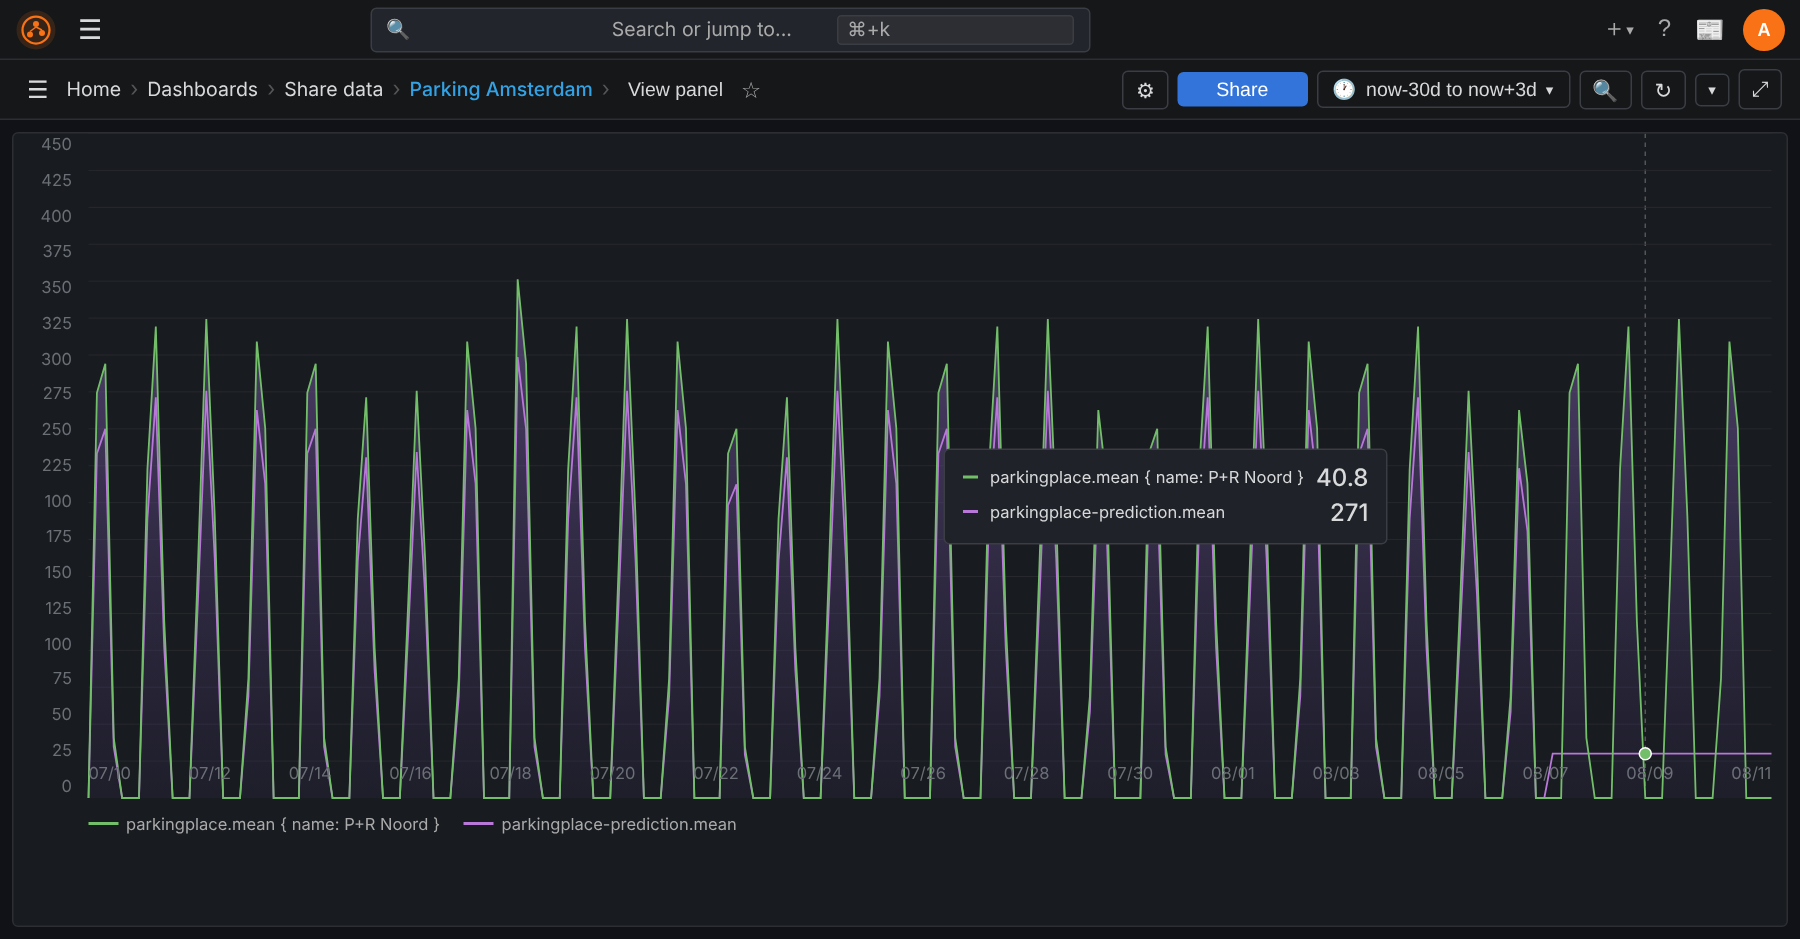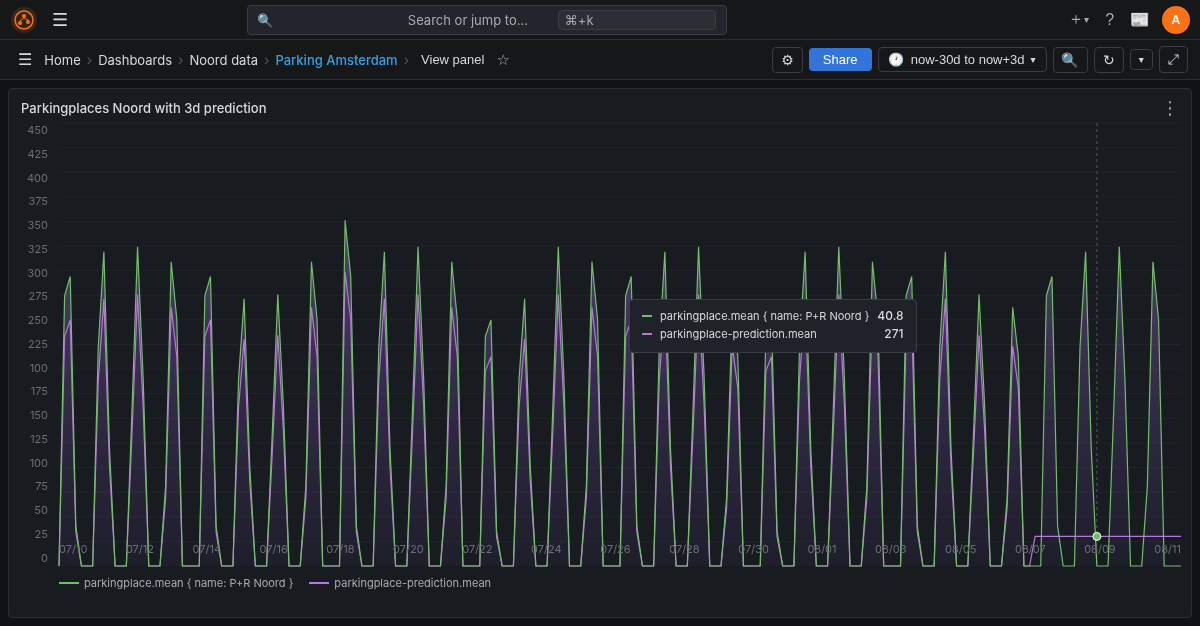--- a/index.html
+++ b/index.html
@@ -97,21 +97,21 @@
     .navbar-right {
       display: flex; align-items: center; gap: 6px; margin-left: auto;
     }
     .settings-btn {
       background: none; border: 1px solid #3a3d44; border-radius: 4px;
       cursor: pointer; color: #d8d9da; padding: 4px 8px;
       font-size: 14px;
     }
     .share-btn {
       background: #3274d9; border: none; border-radius: 4px;
-      cursor: pointer; color: #fff; padding: 4px 14px;
+      cursor: pointer; color: #fff; padding: 4px 26px;
       font-size: 13px; font-weight: 500;
     }
     .time-range-btn {
       display: flex; align-items: center; gap: 6px;
       background: none; border: 1px solid #3a3d44; border-radius: 4px;
       cursor: pointer; color: #d8d9da; padding: 4px 10px;
       font-size: 13px;
     }
     .zoom-btn {
       background: none; border: 1px solid #3a3d44; border-radius: 4px;
@@ -225,21 +225,21 @@
       font-size: 11px; color: #aaa; margin-bottom: 6px;
     }
     .tooltip-row {
       display: flex; align-items: center; gap: 8px;
       margin-bottom: 3px;
     }
     .tooltip-dot {
       width: 10px; height: 2px; flex-shrink: 0;
     }
     .tooltip-label { flex: 1; color: #d8d9da; font-size: 11px; }
-    .tooltip-value { color: #d8d9da; font-size: 12px; font-weight: 500; text-align: center; }
+    .tooltip-value { color: #d8d9da; font-size: 16px; font-weight: 500; text-align: center; }
   </style>
 </head>
 <body>
 
 <div class="topbar">
   <div class="topbar-logo">
     <svg viewBox="0 0 28 28" fill="none">
       <circle cx="14" cy="14" r="13" fill="#f97316" opacity="0.15"></circle>
       <circle cx="14" cy="14" r="9" stroke="#f97316" stroke-width="1.5" fill="none"></circle>
       <circle cx="14" cy="10" r="2" fill="#f97316"></circle>
@@ -274,21 +274,21 @@
     <div class="avatar">A</div>
   </div>
 </div>
 
 <div class="navbar">
   <button class="topbar-menu-btn" style="font-size:16px;">☰</button>
   <span class="navbar-item">Home</span>
   <span class="navbar-sep">›</span>
   <span class="navbar-item">Dashboards</span>
   <span class="navbar-sep">›</span>
-  <span class="navbar-item">Noord data</span>
+  <span class="navbar-item">Share data</span>
   <span class="navbar-sep">›</span>
   <span class="navbar-item navbar-current">Parking Amsterdam</span>
   <span class="navbar-sep">›</span>
   <button class="view-panel-btn">View panel</button>
   <button class="star-btn">☆</button>
 
   <div class="navbar-right">
     <button class="settings-btn">⚙</button>
     <button class="share-btn">Share</button>
     <button class="time-range-btn">
@@ -297,24 +297,20 @@
       <span style="font-size:10px;">▾</span>
     </button>
     <button class="zoom-btn">🔍</button>
     <button class="refresh-btn">↻</button>
     <button class="zoom-btn" style="font-size:10px;">▾</button>
     <button class="zoom-btn">⤢</button>
   </div>
 </div>
 
 <div class="panel">
-  <div class="panel-header">
-    <span class="panel-title">Parkingplaces Noord with 3d prediction</span>
-    <button class="panel-menu-btn">⋮</button>
-  </div>
 
   <div class="chart-container">
     
     <div class="y-axis">
       <span class="y-label">450</span>
       <span class="y-label">425</span>
       <span class="y-label">400</span>
       <span class="y-label">375</span>
       <span class="y-label">350</span>
       <span class="y-label">325</span>

